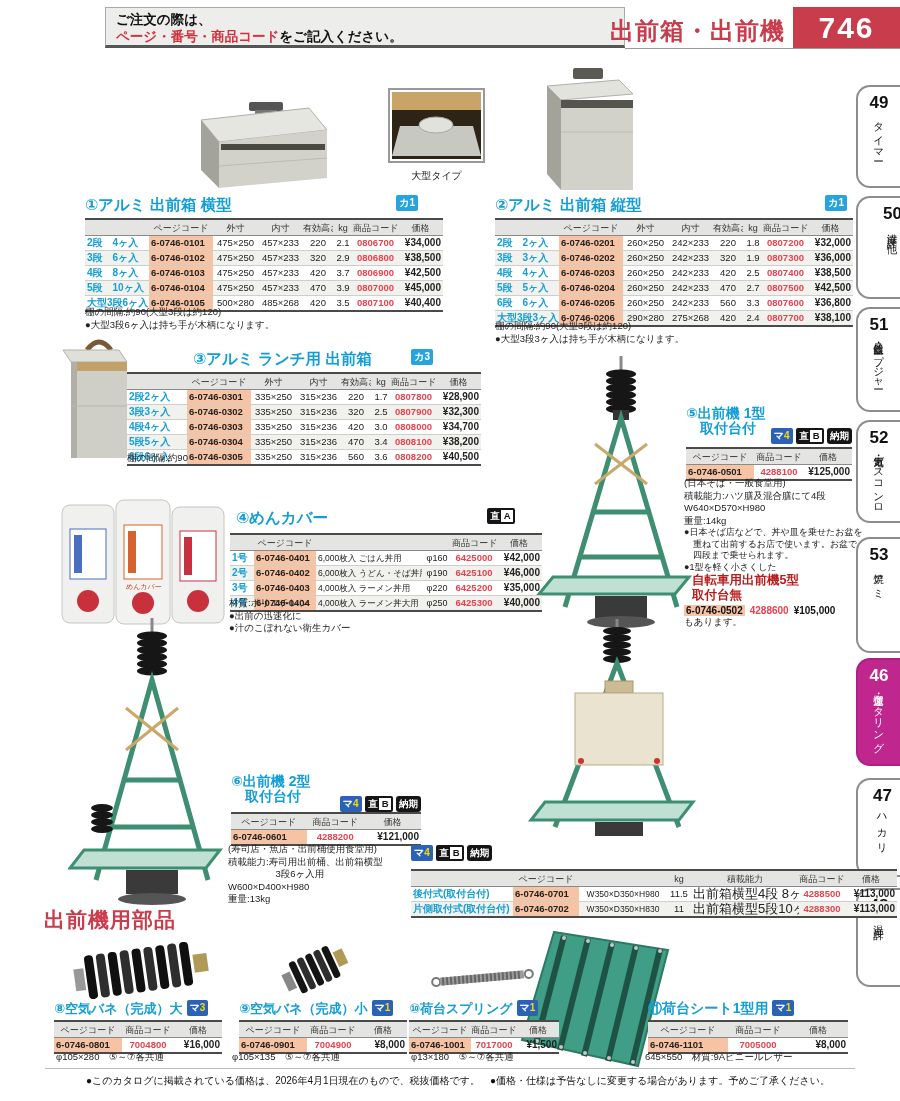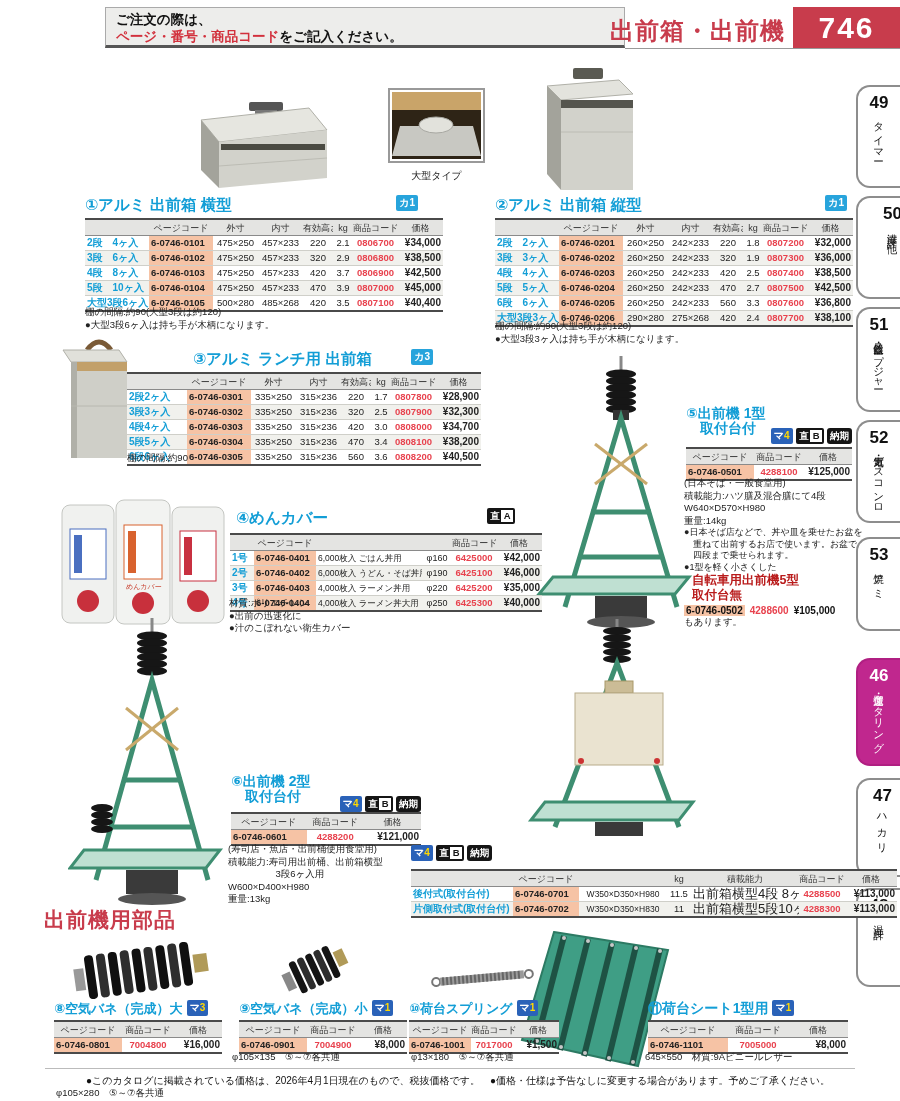--- a/index.html
+++ b/index.html
@@ -109,21 +109,21 @@
       <span class="vlabel">濃度計 他</span>
     </div>
   <div class="tab" style="top:307px;height:105px;font-size:9px;">
       <span class="num">51</span>
       <span class="vlabel" style="letter-spacing:0;">炊飯器・スープジャー</span>
     </div>
   <div class="tab" style="top:420px;height:103px;">
       <span class="num">52</span>
       <span class="vlabel" style="letter-spacing:0;">電気・ガスコンロ</span>
     </div>
-  <div class="tab" style="top:537px;height:94px;">
+  <div class="tab" style="top:537px;height:116px;">
       <span class="num">53</span>
       <span class="vlabel">焼アミ</span>
     </div>
   <div class="tab active" style="top:658px;height:108px;">
       <span class="num">46</span>
       <span class="vlabel" style="letter-spacing:0;">運搬・ケータリング</span>
     </div>
   <div class="tab" style="top:778px;height:99px;padding-left:7px;">
       <span class="num">47</span>
       <span class="vlabel">ハカリ</span>
@@ -850,21 +850,21 @@
         </tr>
       </thead>
     <tbody>
         <tr>
           <td class="c-page_code">6-0746-0801</td>
           <td class="c-item_code">7004800</td>
           <td class="c-price">¥16,000</td>
         </tr>
       </tbody>
   </table>
-  <div class="abs notes" style="left:56px;top:1051px;margin-top:36px;">
+  <div class="abs notes" style="left:56px;top:1051px;">
       <div>φ105×280　⑤～⑦各共通</div>
     </div>
 
   <div class="abs sec-head" style="left:239px;top:1000px;width:180px;justify-content:flex-start;gap:4px;">
     <span class="sec-title" style="font-size:13px;">⑨空気バネ（完成）小</span>
     <span class="badge badge-ma"><span>マ</span><span class="yellow">1</span></span>
   </div>
   <table class="abs cat-table" style="left:239px;top:1020px;width:168px;">
     <colgroup>
         <col style="width:68px">

